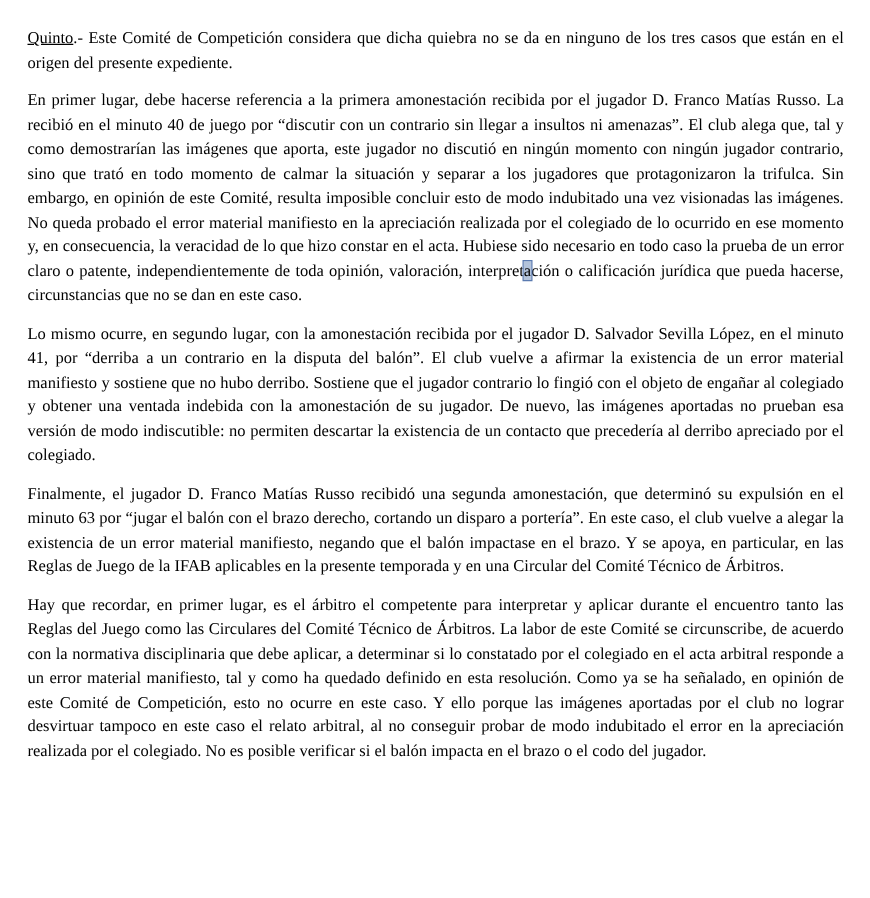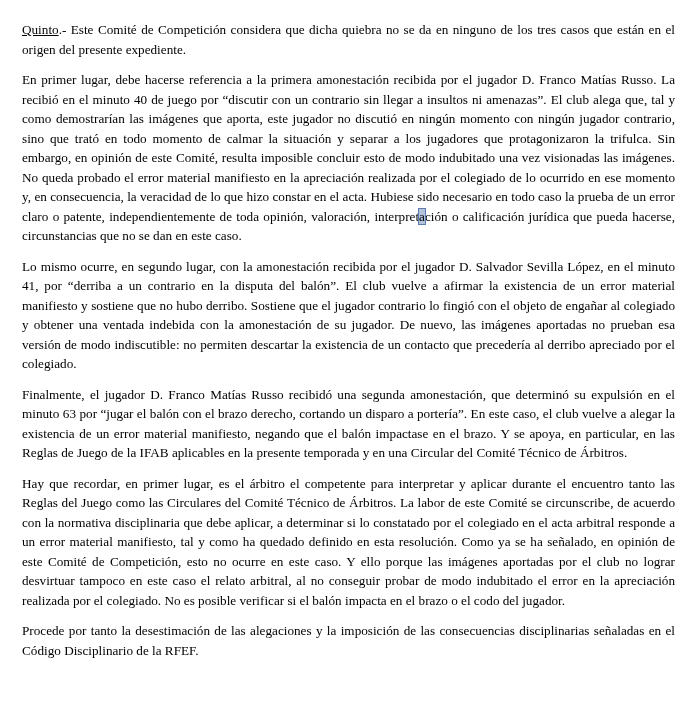--- a/index.html
+++ b/index.html
@@ -44,16 +44,15 @@
     <p><span class="u">Quinto</span><span>.- Este Comité de Competición considera que dicha quiebra no se da en ninguno de los tres casos que están en el origen del presente expediente.</span></p>
 
     <p><span>En primer lugar, debe hacerse referencia a la primera amonestación recibida por el jugador D. Franco Matías Russo. La recibió en el minuto 40 de juego por “discutir con un contrario sin llegar a insultos ni amenazas”. El club alega que, tal y como demostrarían las imágenes que aporta, este jugador no discutió en ningún momento con ningún jugador contrario, sino que trató en todo momento de calmar la situación y separar a los jugadores que protagonizaron la trifulca. Sin embargo, en opinión de este Comité, resulta imposible concluir esto de modo indubitado una vez visionadas las imágenes. No queda probado el error material manifiesto en la apreciación realizada por el colegiado de lo ocurrido en ese momento y, en consecuencia, la veracidad de lo que hizo constar en el acta. Hubiese sido necesario en todo caso la prueba de un error claro o patente, independientemente de toda opinión, valoración, interpret</span><span class="cursor-char">a</span><span>ción o calificación jurídica que pueda hacerse, circunstancias que no se dan en este caso.</span></p>
 
     <p>Lo mismo ocurre, en segundo lugar, con la amonestación recibida por el jugador D. Salvador Sevilla López, en el minuto 41, por “derriba a un contrario en la disputa del balón”. El club vuelve a afirmar la existencia de un error material manifiesto y sostiene que no hubo derribo. Sostiene que el jugador contrario lo fingió con el objeto de engañar al colegiado y obtener una ventada indebida con la amonestación de su jugador. De nuevo, las imágenes aportadas no prueban esa versión de modo indiscutible: no permiten descartar la existencia de un contacto que precedería al derribo apreciado por el colegiado.</p>
 
     <p>Finalmente, el jugador D. Franco Matías Russo recibidó una segunda amonestación, que determinó su expulsión en el minuto 63 por “jugar el balón con el brazo derecho, cortando un disparo a portería”. En este caso, el club vuelve a alegar la existencia de un error material manifiesto, negando que el balón impactase en el brazo. Y se apoya, en particular, en las Reglas de Juego de la IFAB aplicables en la presente temporada y en una Circular del Comité Técnico de Árbitros.</p>
 
     <p>Hay que recordar, en primer lugar, es el árbitro el competente para interpretar y aplicar durante el encuentro tanto las Reglas del Juego como las Circulares del Comité Técnico de Árbitros. La labor de este Comité se circunscribe, de acuerdo con la normativa disciplinaria que debe aplicar, a determinar si lo constatado por el colegiado en el acta arbitral responde a un error material manifiesto, tal y como ha quedado definido en esta resolución. Como ya se ha señalado, en opinión de este Comité de Competición, esto no ocurre en este caso. Y ello porque las imágenes aportadas por el club no lograr desvirtuar tampoco en este caso el relato arbitral, al no conseguir probar de modo indubitado el error en la apreciación realizada por el colegiado. No es posible verificar si el balón impacta en el brazo o el codo del jugador.</p>
 
-    <p>Procede por tanto la desestimación de las alegaciones y la imposición de las consecuencias disciplinarias señaladas en el Código Disciplinario de la RFEF.</p>
 
   </div>
 </div>
 
 </body></html>

